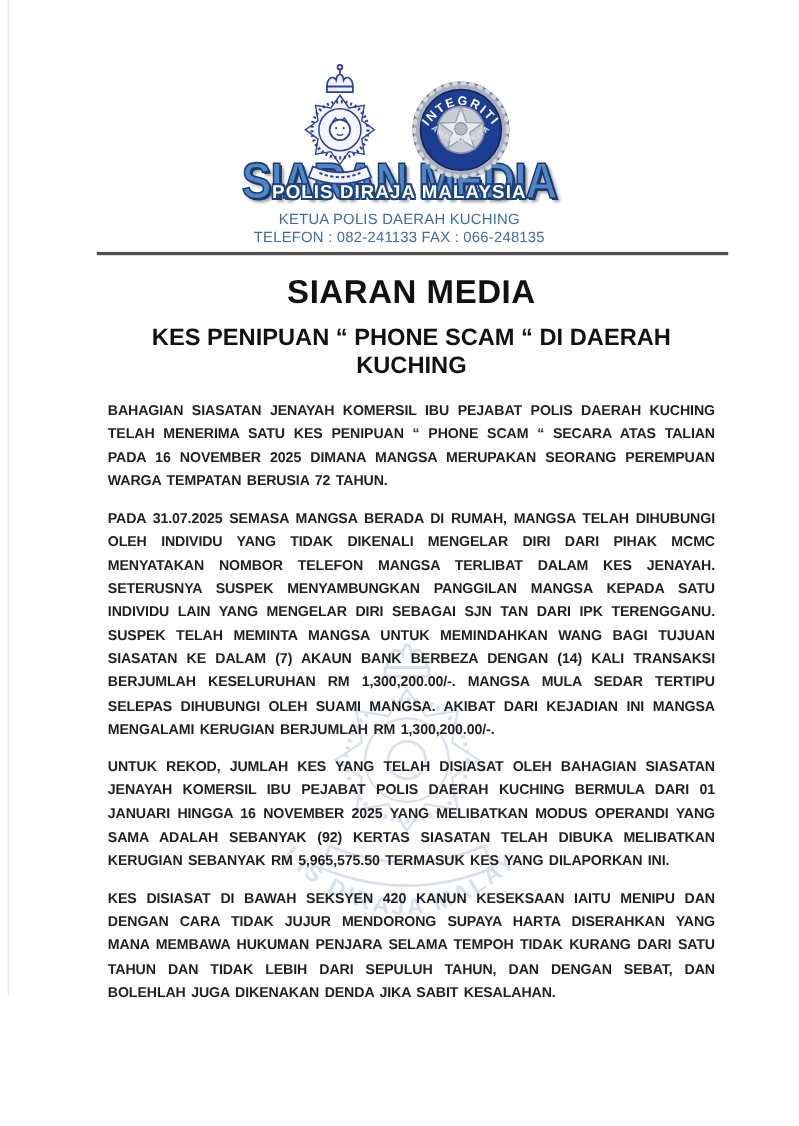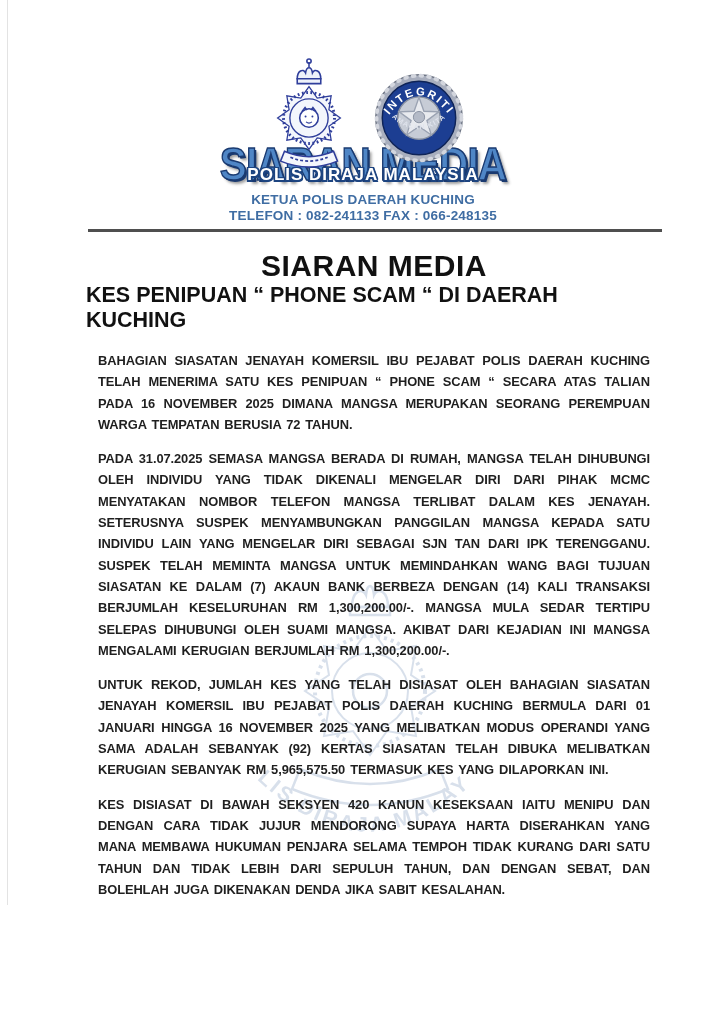--- a/index.html
+++ b/index.html
@@ -31,31 +31,31 @@
   .banner-overlay {
     position:absolute; left:50%; top:27px; transform:translateX(-50%);
     z-index:2; color:#ffffff; font-weight:bold; font-size:17px;
     letter-spacing:1px; white-space:nowrap;
     text-shadow:-1.5px -1.5px 0 #1d4480, 1.5px -1.5px 0 #1d4480,
                 -1.5px 1.5px 0 #1d4480, 1.5px 1.5px 0 #1d4480,
                 0 -1.5px 0 #1d4480, 0 1.5px 0 #1d4480,
                 -1.5px 0 0 #1d4480, 1.5px 0 0 #1d4480;
   }
 
-  .org-line { color:#3f6da3; font-weight:bold; font-size:13.5px; line-height:16px; letter-spacing:.2px; }
+  .org-line { color:#3f6da3; font-weight:normal; font-size:13.5px; line-height:16px; letter-spacing:.2px; }
   .divider { margin:5px 64px 0 88px; height:3px; background:#4f4f4f; }
 
   
   main { position:relative; padding:0 64px 0 86px; }
   .doc-title {
     margin:17px 0 0; text-align:center; color:#111;
     font-size:30px; font-weight:bold; letter-spacing:.5px; line-height:34px;
   }
   .doc-subtitle {
-    margin:0 0 0; text-align:left; color:#111;
+    margin:12px 0 0; text-align:center; color:#111;
     font-size:21.5px; font-weight:bold; line-height:25px;
   }
   .body-text p {
     position:relative; z-index:1;
     margin:0 12px 13px; color:#1f1f1f;
     font-size:12.9px; font-weight:bold; line-height:21.3px;
     text-align:justify; letter-spacing:-.1px; word-spacing:1.5px;
   }
   .body-text p:first-child { margin-top:17px; }
 

